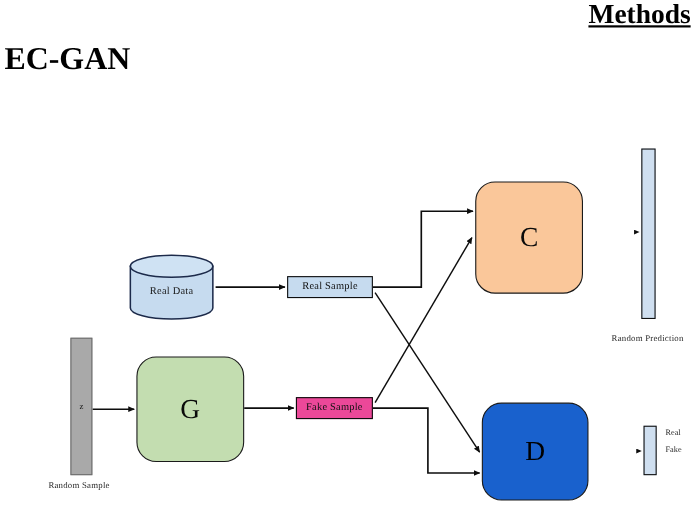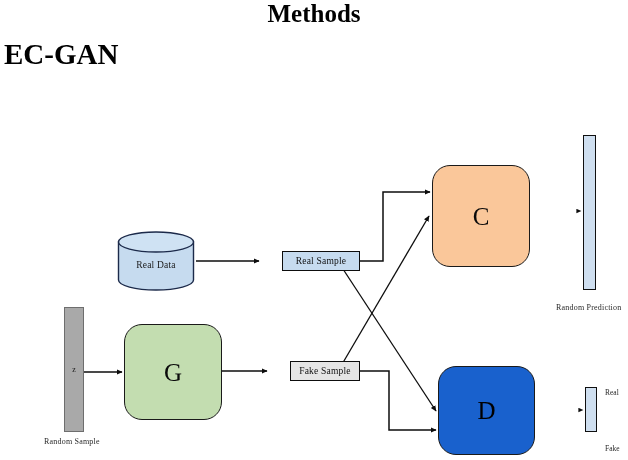--- a/index.html
+++ b/index.html
@@ -15,25 +15,26 @@
     font-family: "Liberation Serif", "DejaVu Serif", serif;
     color: #000000;
   }
 
   
   #page-title {
     position: absolute;
     top: 0px;
     left: 0;
     width: 628px;
-    text-align: center;
+    text-align: right;
     font-size: 25px;
     font-weight: bold;
     line-height: 28px;
     letter-spacing: 0px;
+    text-decoration: underline;
   }
   #section-title {
     position: absolute;
     top: 40px;
     left: 4px;
     font-size: 29px;
     font-weight: bold;
     line-height: 28px;
   }
 
@@ -90,31 +91,30 @@
     background: #1961cd;
   }
   #node-d .glyph { color: #000000; }
 
   
   .sample-box {
     border: 1.5px solid #0d0d0d;
     font-size: 9.5px;
     letter-spacing: 0.2px;
     color: #111111;
-    margin-left: 21px;
   }
   #node-real-sample {
     left: 261px; top: 251px;
     width: 78px; height: 20px;
     background: #c6dbef;
   }
   #node-fake-sample {
     left: 269px; top: 361px;
     width: 70px; height: 20px;
-    background: #e5e5e5;
+    background: #ec4899;
   }
 
   
   #node-real-data {
     left: 117px; top: 231px;
     width: 78px; height: 60px;
   }
   #node-real-data .cyl-svg {
     position: absolute;
     inset: 0;
@@ -164,21 +164,21 @@
   #caption-class-prediction { left: 556px; top: 303px; }
 
   .out-label {
     position: absolute;
     font-size: 7.5px;
     color: #2a2a2a;
     white-space: nowrap;
     text-align: center;
   }
   #label-real { left: 605px; top: 388px; }
-  #label-fake { left: 605px; top: 404px; margin-top: 40px; }
+  #label-fake { left: 605px; top: 404px; }
 </style>
 </head>
 <body>
 
 <div id="page-title">Methods</div>
 <div id="section-title">EC-GAN</div>
 
 <div id="diagram">
 
   <svg id="wires" viewBox="0 0 628 460" width="628" height="460">

